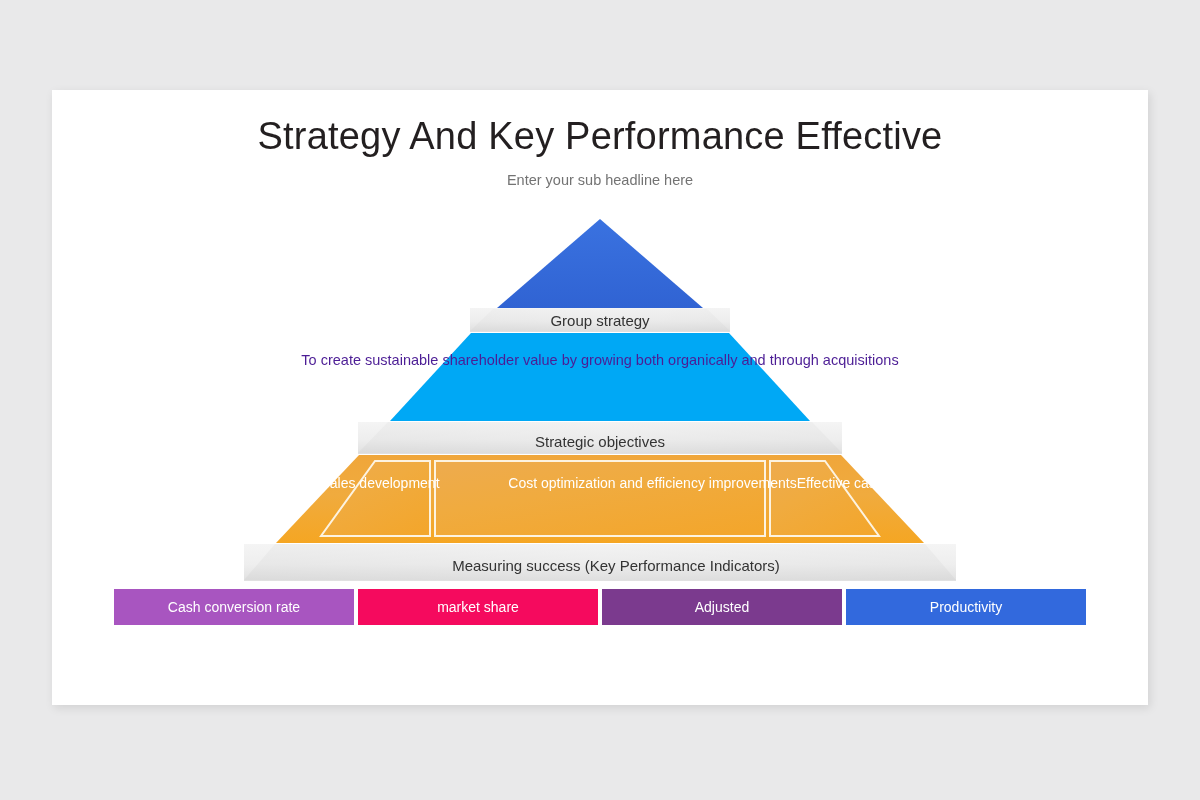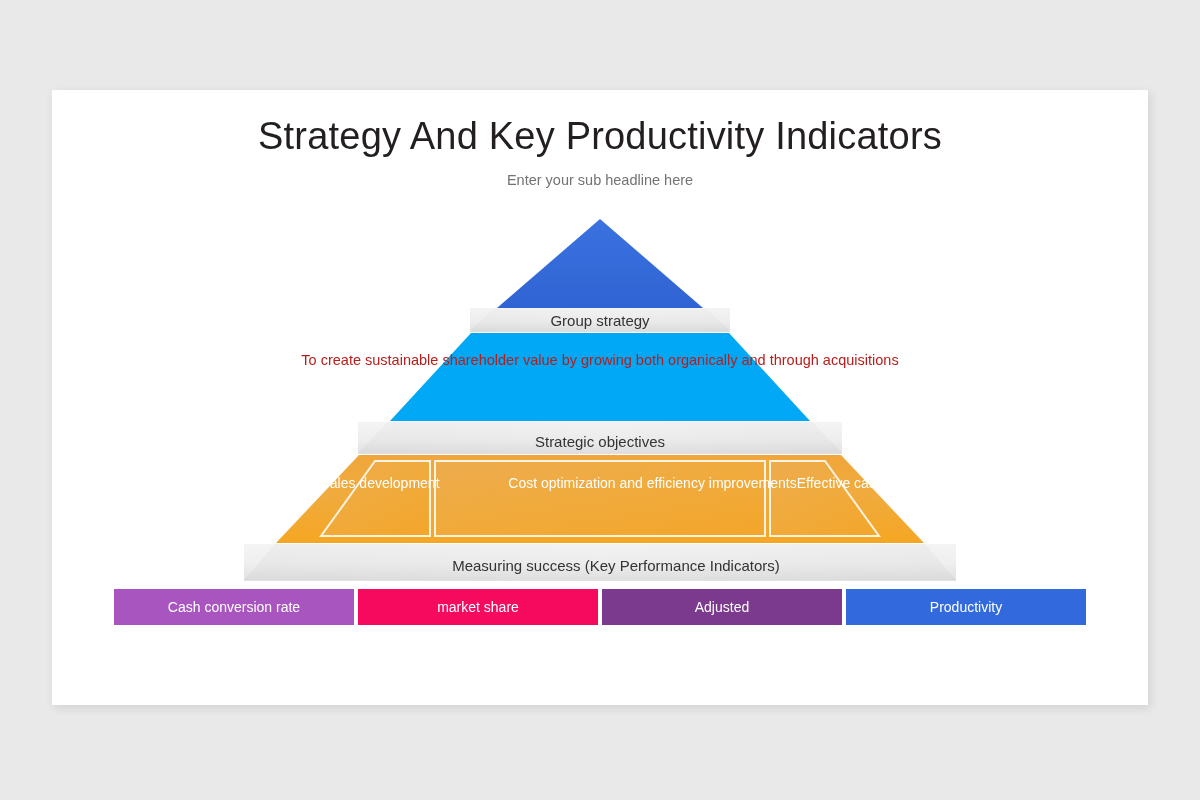--- a/index.html
+++ b/index.html
@@ -81,21 +81,21 @@
   #label-measuring-success { top: 348px; margin-left: 16px; }
 
   #tier-strategy-text {
     position: absolute;
     top: 142px;
     left: 0;
     width: 100%;
     text-align: center;
     font-size: 14.5px;
     line-height: 19px;
-    color: #b91c1c;
+    color: #4c1d95;
   }
 
   .obj-box-text {
     position: absolute;
     text-align: center;
     font-size: 14px;
     line-height: 18px;
     color: #ffffff;
     top: 265px;
   }
@@ -125,21 +125,21 @@
     text-align: center;
     padding: 0 6px;
     line-height: 1.15;
   }
 </style>
 </head>
 <body>
 
 <div id="slide-card">
 
-  <h1 id="page-title">Strategy And Key Productivity Indicators</h1>
+  <h1 id="page-title">Strategy And Key Performance Effective</h1>
 
   <div id="page-subtitle">Enter your sub headline here</div>
 
   <div id="pyramid">
 
     <svg id="pyramid-svg" viewBox="0 0 1096 380">
       <defs>
         <linearGradient id="gradBand" x1="0" y1="0" x2="0" y2="1">
           <stop offset="0%" stop-color="#f2f2f2"></stop>
           <stop offset="55%" stop-color="#eaeaea"></stop>

